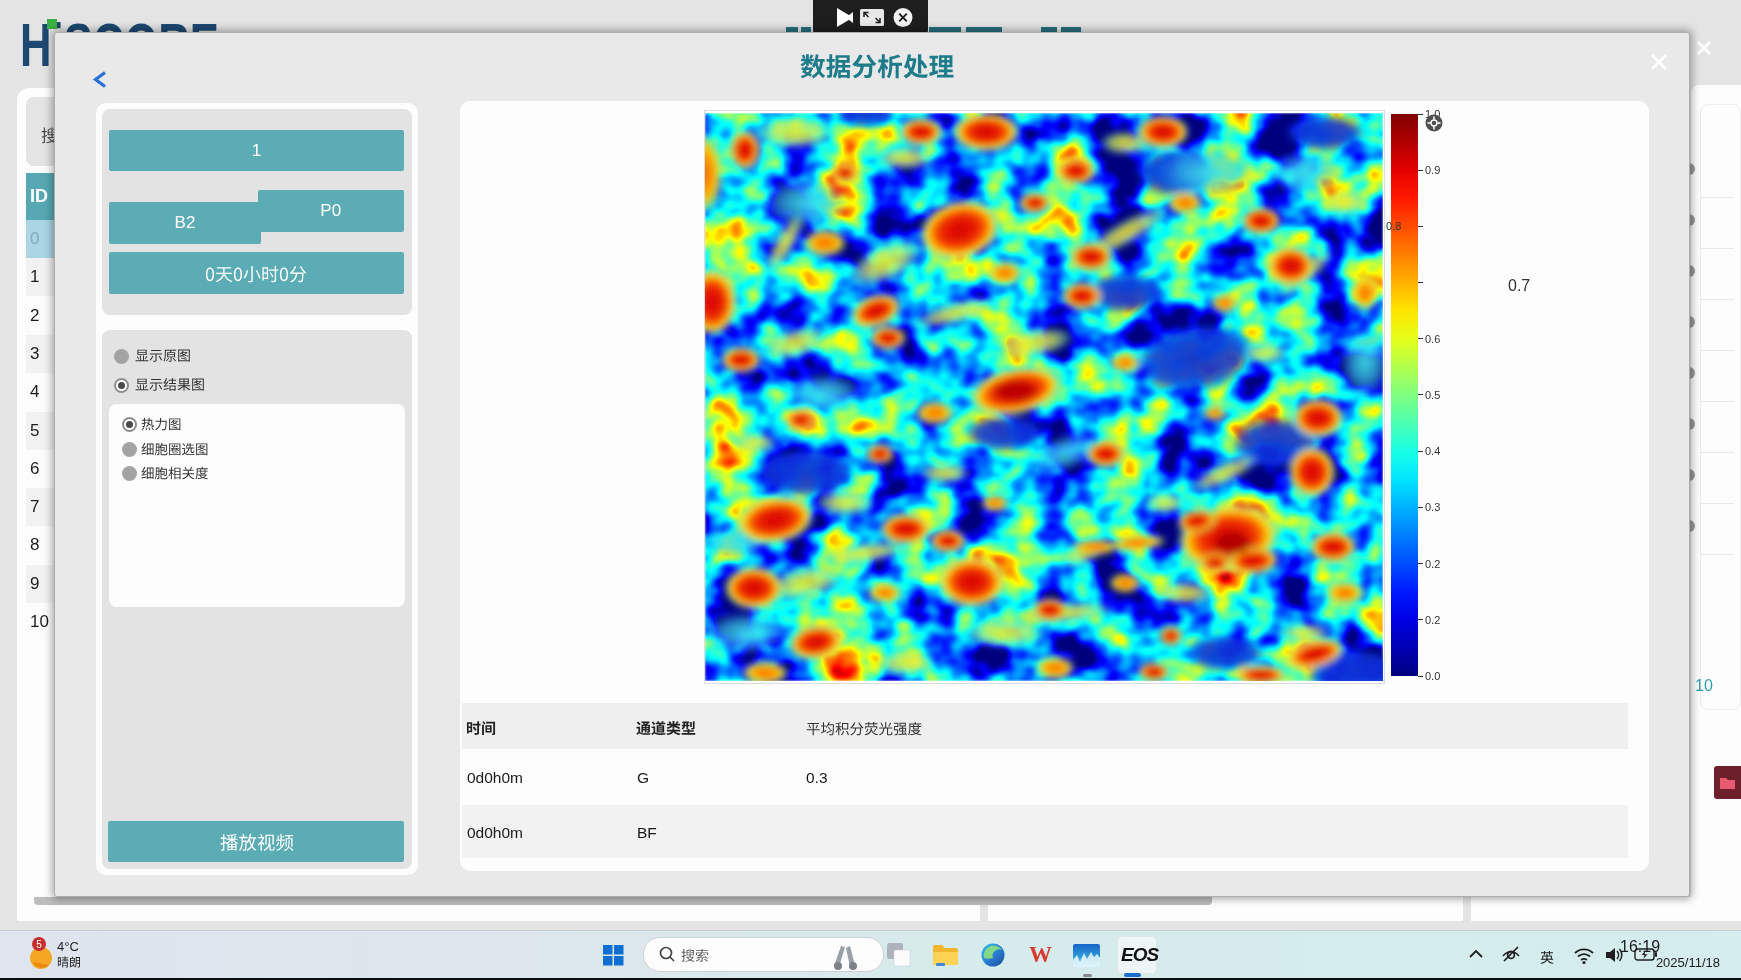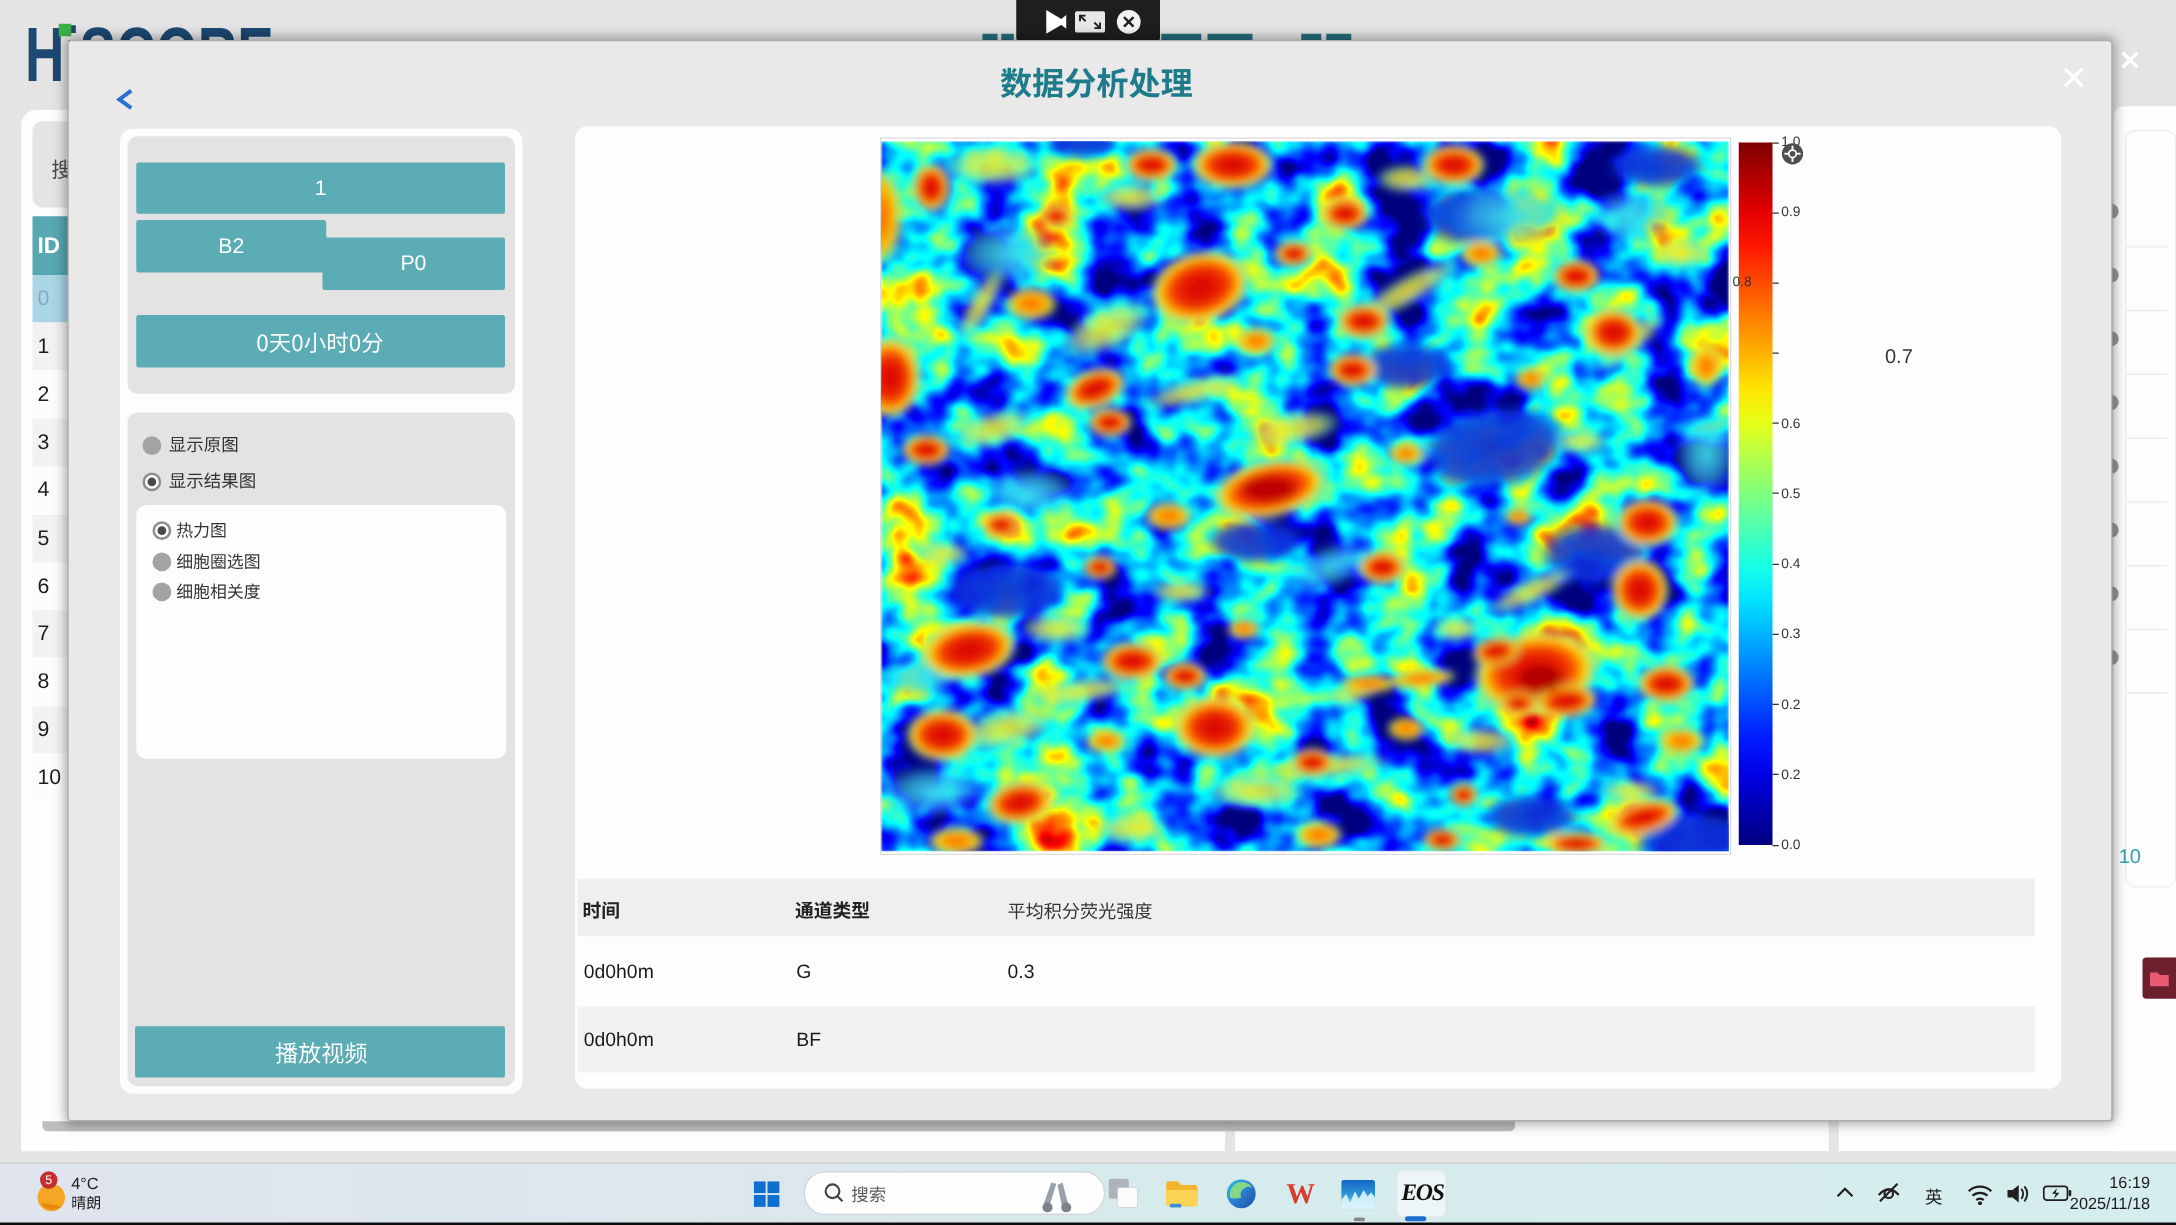--- a/index.html
+++ b/index.html
@@ -77,21 +77,21 @@
 <svg style="position:absolute;left:799.9px;top:48.5px" width="158" height="38" viewBox="0 0 158 38">
     <path transform="translate(0,27.0)" fill="#1d7b8a" d="M10.8968 -21.5366C10.4856 -20.560000000000002 9.766 -19.1465 9.2006 -18.247L11.1538 -17.3732C11.822000000000001 -18.169900000000002 12.644400000000001 -19.3521 13.4925 -20.5086ZM9.6118 -6.1166C9.1492 -5.2171 8.5324 -4.4204 7.8385 -3.7265L5.7311000000000005 -4.7545L6.5021 -6.1166ZM2.056 -3.7779000000000003C3.2382 -3.3153 4.4975000000000005 -2.6985 5.7311000000000005 -2.056C4.2662 -1.1565 2.5443000000000002 -0.4883 0.6682 -0.0771C1.1822 0.4626 1.7733 1.542 2.056 2.2359C4.369 1.5934 6.4507 0.6682 8.1983 -0.6425000000000001C8.9436 -0.1799 9.6118 0.2827 10.1515 0.6939L11.9762 -1.3107C11.462200000000001 -1.6705 10.819700000000001 -2.056 10.1515 -2.4672C11.462200000000001 -3.9578 12.464500000000001 -5.8082 13.107000000000001 -8.0955L11.4365 -8.7123L10.9739 -8.6095H7.7357000000000005L8.1469 -9.6118L5.4227 -10.1001C5.2428 -9.6118 5.0372 -9.1235 4.8059 -8.6095H1.542V-6.1166H3.5209C3.0326 -5.2428 2.5186 -4.4461 2.056 -3.7779000000000003ZM1.7219 -20.4829C2.3387000000000002 -19.4806 2.9555000000000002 -18.1442 3.1354 -17.270400000000002H1.1051V-14.8546H4.9087000000000005C3.7265 -13.5953 2.0817 -12.464500000000001 0.5654 -11.8477C1.1308 -11.282300000000001 1.799 -10.280000000000001 2.1588000000000003 -9.5861C3.4438 -10.3057 4.8059 -11.3594 5.9881 -12.5416V-10.2543H8.8408V-13.0299C9.817400000000001 -12.2589 10.819700000000001 -11.4108 11.3851 -10.8711L13.0042 -13.0042C12.5416 -13.3383 11.1281 -14.1864 9.9459 -14.8546H13.7238V-17.270400000000002H8.8408V-21.845H5.9881V-17.270400000000002H3.341L5.4741 -18.1956C5.2685 -19.1208 4.6003 -20.4315 3.9321 -21.4081ZM15.7284 -21.7679C15.163 -17.1419 14.0065 -12.7472 11.9505 -10.0744C12.5673 -9.637500000000001 13.7238 -8.635200000000001 14.1607 -8.1212C14.649000000000001 -8.815100000000001 15.111600000000001 -9.5861 15.5228 -10.4342C16.0111 -8.481 16.6022 -6.6563 17.3475 -5.0372C16.0111 -2.8784 14.135 -1.2593 11.5393 -0.0771C12.0533 0.514 12.8757 1.799 13.1327 2.4158C15.5485 1.1822 17.4246 -0.3598 18.8638 -2.2873C20.0203 -0.514 21.459500000000002 0.9766 23.2328 2.0817C23.6697 1.3107 24.569200000000002 0.2056 25.2374 -0.3341C23.284200000000002 -1.4135 21.7422 -3.0326 20.5343 -5.0372C21.7679 -7.5815 22.5389 -10.6141 23.0272 -14.2378H24.6463V-17.0905H17.7587C18.0671 -18.4783 18.349800000000002 -19.8918 18.5554 -21.3567ZM20.1488 -14.2378C19.8918 -12.0533 19.5063 -10.1001 18.9152 -8.4039C18.2213 -10.2029 17.7073 -12.1561 17.3475 -14.2378Z M38.164500000000004 -5.9881V2.2873H40.8116V1.542H47.031V2.2616H49.8066V-5.9881H45.1806V-8.4553H50.3977V-11.051H45.1806V-13.3383H49.6781V-20.817H35.5174V-12.927100000000001C35.5174 -8.8922 35.3118 -3.2382 32.7418 0.5654C33.41 0.8995 34.7207 1.8247 35.234700000000004 2.3644C37.2136 -0.5397000000000001 38.0103 -4.7031 38.3187 -8.4553H42.3022V-5.9881ZM38.498599999999996 -18.169900000000002H46.774V-15.9597H38.498599999999996ZM38.498599999999996 -13.3383H42.3022V-11.051H38.472899999999996L38.498599999999996 -12.927100000000001ZM40.8116 -0.8995V-3.4695H47.031V-0.8995ZM29.3494 -21.819300000000002V-16.962H26.6509V-14.135H29.3494V-9.5347L26.2397 -8.7894L26.9336 -5.8339L29.3494 -6.5278V-1.3107C29.3494 -0.9766 29.2466 -0.8738 28.9382 -0.8738C28.6298 -0.8481000000000001 27.7303 -0.8481000000000001 26.7794 -0.8738C27.1649 -0.0771 27.499 1.2079 27.5761 1.9532C29.2466 1.9532 30.3774 1.8504 31.1484 1.3621C31.9451 0.8995 32.1764 0.1285 32.1764 -1.2850000000000001V-7.3245000000000005L34.823499999999996 -8.1212L34.438 -10.8968L32.1764 -10.280000000000001V-14.135H34.7721V-16.962H32.1764V-21.819300000000002Z M69.0816 -21.5623 66.2032 -20.4315C67.56530000000001 -17.6816 69.4414 -14.7775 71.4203 -12.3874H57.7736C59.7011 -14.7261 61.423 -17.5788 62.6309 -20.560000000000002L59.289899999999996 -21.5109C57.850699999999996 -17.630200000000002 55.229299999999995 -14.0065 52.2224 -11.8477C52.9677 -11.308 54.2784 -10.0487 54.8438 -9.4062C55.3835 -9.8431 55.8975 -10.3314 56.4115 -10.8711V-9.354800000000001H60.5492C60.0095 -5.6283 58.6217 -2.2359 52.8649 -0.3598C53.5845 0.3084 54.4583 1.5677 54.8181 2.3644C61.4487 -0.0771 63.1449 -4.4718 63.8131 -9.354800000000001H69.1844C68.9788 -4.112 68.7218 -1.8761 68.18209999999999 -1.3107C67.8994 -1.0537 67.6167 -0.9766 67.1541 -0.9766C66.5116 -0.9766 65.1752 -0.9766 63.7617 -1.1051C64.3014 -0.2313 64.7126 1.0794000000000001 64.764 2.0046C66.2803 2.056 67.7709 2.056 68.6704 1.9275C69.64699999999999 1.8247 70.3666 1.542 71.0091 0.7196C71.9086 -0.3598 72.217 -3.3924000000000003 72.474 -11.051V-11.1281C72.9623 -10.5884 73.4506 -10.1001 73.9132 -9.637500000000001C74.4786 -10.459900000000001 75.6351 -11.6678 76.4061 -12.2589C73.7333 -14.469100000000001 70.6493 -18.2727 69.0816 -21.5623Z M89.33319999999999 -18.9923V-11.3594C89.33319999999999 -7.71 89.1276 -2.7499000000000002 86.7632 0.6939C87.4828 0.9766 88.7935 1.7733 89.33319999999999 2.2359C91.59479999999999 -1.1308 92.16019999999999 -6.3222000000000005 92.26299999999999 -10.2543H95.6297V2.2873H98.68799999999999V-10.2543H102.0033V-13.1584H92.26299999999999V-16.7821C95.14139999999999 -17.3475 98.19969999999999 -18.1185 100.6412 -19.1465L98.0198 -21.5623C95.91239999999999 -20.5343 92.4943 -19.5834 89.33319999999999 -18.9923ZM81.8031 -21.845V-16.525100000000002H78.33359999999999V-13.621H81.469C80.698 -10.537 79.2331 -7.0675 77.61399999999999 -5.0115C78.1023 -4.2405 78.7962 -3.0069 79.07889999999999 -2.1331C80.1069 -3.5209 81.0321 -5.5255 81.8031 -7.71V2.2873H84.7586V-8.738C85.4011 -7.607200000000001 86.0179 -6.4507 86.37769999999999 -5.6283L88.151 -8.0698C87.6884 -8.7637 85.70949999999999 -11.4879 84.7586 -12.6701V-13.621H88.3052V-16.525100000000002H84.7586V-21.845Z M112.9515 -14.931700000000001C112.5917 -12.1304 111.97489999999999 -9.766 111.1011 -7.7614C110.3044 -9.2006 109.6362 -10.9739 109.07079999999999 -13.0813L109.6619 -14.931700000000001ZM107.8372 -21.7936C107.1433 -16.6536 105.6527 -11.565 103.7509 -8.995000000000001C104.5733 -8.5838 105.7041 -7.787100000000001 106.2695 -7.2731C106.7064 -7.8642 107.1176 -8.5324 107.5031 -9.3034C108.0685 -7.5815 108.7367 -6.1166 109.482 -4.883C107.94 -2.6471 105.9097 -1.0794000000000001 103.3911 0.0257C104.1621 0.4883 105.44709999999999 1.7219 105.9611 2.4415C108.1456 1.3878 109.996 -0.1285 111.538 -2.1588000000000003C114.5449 0.9766 118.3999 1.799 122.6404 1.799H126.8295C127.0094 0.8995 127.5234 -0.6939 128.0374 -1.4649C126.8038 -1.4392 123.8226 -1.4392 122.7946 -1.4392C119.22229999999999 -1.4392 115.8556 -2.1074 113.2085 -4.8573C114.85329999999999 -8.0184 115.9327 -12.1304 116.42099999999999 -17.3475L114.3393 -17.8615L113.7739 -17.7587H110.4072C110.6642 -18.8638 110.8955 -19.994600000000002 111.1011 -21.1254ZM117.963 -21.845V-2.5957H121.2526V-12.2332C122.589 -10.4342 123.8997 -8.5324 124.5679 -7.1703L127.3435 -8.8665C126.2384 -10.794 123.874 -13.749500000000001 122.075 -15.8826L121.2526 -15.42V-21.845Z M141.7098 -13.5439H144.3569V-11.3594H141.7098ZM146.9526 -13.5439H149.4712V-11.3594H146.9526ZM141.7098 -18.1442H144.3569V-15.9854H141.7098ZM146.9526 -18.1442H149.4712V-15.9854H146.9526ZM136.9553 -1.3107V1.4906000000000001H153.5575V-1.3107H147.2353V-3.7522H152.6837V-6.5278H147.2353V-8.738H152.4267V-20.739900000000002H138.9085V-8.738H144.0742V-6.5278H138.7543V-3.7522H144.0742V-1.3107ZM129.1168 -3.1868 129.8107 -0.0514C132.2779 -0.8481000000000001 135.3876 -1.8761 138.2403 -2.8527L137.7006 -5.7825L135.2077 -4.9858V-10.1258H137.5207V-12.9528H135.2077V-17.5017H137.9576V-20.354400000000002H129.4252V-17.5017H132.2522V-12.9528H129.6565V-10.1258H132.2522V-4.0863000000000005Z"></path>
   </svg>
 <svg class="abs" style="left:1650px;top:53px" width="18" height="18">
     <path d="M2 2 L16 16 M16 2 L2 16" stroke="#fff" stroke-width="2.6"></path>
   </svg>
 <div class="abs" style="left:96px;top:103px;width:322px;height:772px;background:#fdfdfd;border-radius:10px"></div>
 <div class="abs" style="left:102px;top:109px;width:310px;height:206px;background:#e3e3e3;border-radius:8px"></div>
 <div class="abs" style="left:102px;top:330px;width:310px;height:539px;background:#e3e3e3;border-radius:8px"></div>
 <div style="background:#5cacb6;color:#fff;text-align:center;position:absolute;left:109px;top:130px;width:295px;height:41px;font-size:17px;line-height:41px;border-radius:2px">1</div>
-<div style="background:#5cacb6;color:#fff;text-align:center;position:absolute;left:109px;top:176px;width:152px;height:42px;font-size:17px;line-height:42px;border-radius:2px">B2</div>
+<div style="background:#5cacb6;color:#fff;text-align:center;position:absolute;left:109px;top:202px;width:152px;height:42px;font-size:17px;line-height:42px;border-radius:2px">B2</div>
 <div style="background:#5cacb6;color:#fff;text-align:center;position:absolute;left:257.5px;top:190px;width:146.5px;height:42px;font-size:17px;line-height:42px;border-radius:2px">P0</div>
 <div style="background:#5cacb6;color:#fff;text-align:center;position:absolute;left:109px;top:252px;width:295px;height:42px;border-radius:2px"></div>
 <svg style="position:absolute;left:205.0px;top:261.6px" width="105" height="27" viewBox="0 0 105 27">
     <path transform="translate(0,18.9)" fill="#ffffff" d="M5.004 0.23399999999999999C7.505999999999999 0.23399999999999999 9.107999999999999 -2.034 9.107999999999999 -6.6419999999999995C9.107999999999999 -11.213999999999999 7.505999999999999 -13.427999999999999 5.004 -13.427999999999999C2.484 -13.427999999999999 0.8999999999999999 -11.213999999999999 0.8999999999999999 -6.6419999999999995C0.8999999999999999 -2.034 2.484 0.23399999999999999 5.004 0.23399999999999999ZM5.004 -1.0979999999999999C3.51 -1.0979999999999999 2.484 -2.772 2.484 -6.6419999999999995C2.484 -10.494 3.51 -12.132 5.004 -12.132C6.497999999999999 -12.132 7.523999999999999 -10.494 7.523999999999999 -6.6419999999999995C7.523999999999999 -2.772 6.497999999999999 -1.0979999999999999 5.004 -1.0979999999999999Z M11.177999999999999 -8.19V-6.821999999999999H17.802C17.153999999999996 -4.284 15.389999999999997 -1.6199999999999999 10.745999999999999 0.26999999999999996C11.033999999999999 0.5399999999999999 11.447999999999999 1.0799999999999998 11.627999999999998 1.404C16.217999999999996 -0.486 18.18 -3.15 19.007999999999996 -5.813999999999999C20.465999999999998 -2.286 22.86 0.19799999999999998 26.459999999999997 1.386C26.657999999999998 1.008 27.071999999999996 0.46799999999999997 27.377999999999997 0.18C23.723999999999997 -0.8819999999999999 21.24 -3.4019999999999997 19.979999999999997 -6.821999999999999H26.855999999999998V-8.19H19.494C19.565999999999995 -8.892 19.583999999999996 -9.575999999999999 19.583999999999996 -10.223999999999998V-12.366H26.081999999999997V-13.733999999999998H11.825999999999999V-12.366H18.162V-10.223999999999998C18.162 -9.575999999999999 18.144 -8.892 18.054 -8.19Z M32.994 0.23399999999999999C35.495999999999995 0.23399999999999999 37.098 -2.034 37.098 -6.6419999999999995C37.098 -11.213999999999999 35.495999999999995 -13.427999999999999 32.994 -13.427999999999999C30.473999999999997 -13.427999999999999 28.889999999999997 -11.213999999999999 28.889999999999997 -6.6419999999999995C28.889999999999997 -2.034 30.473999999999997 0.23399999999999999 32.994 0.23399999999999999ZM32.994 -1.0979999999999999C31.5 -1.0979999999999999 30.473999999999997 -2.772 30.473999999999997 -6.6419999999999995C30.473999999999997 -10.494 31.5 -12.132 32.994 -12.132C34.488 -12.132 35.513999999999996 -10.494 35.513999999999996 -6.6419999999999995C35.513999999999996 -2.772 34.488 -1.0979999999999999 32.994 -1.0979999999999999Z M46.331999999999994 -14.867999999999999V-0.43199999999999994C46.331999999999994 -0.072 46.187999999999995 0.036 45.827999999999996 0.05399999999999999C45.449999999999996 0.072 44.153999999999996 0.09 42.839999999999996 0.036C43.056 0.414 43.30799999999999 1.0619999999999998 43.397999999999996 1.44C45.089999999999996 1.458 46.205999999999996 1.422 46.872 1.188C47.519999999999996 0.972 47.78999999999999 0.5579999999999999 47.78999999999999 -0.43199999999999994V-14.867999999999999ZM50.669999999999995 -10.277999999999999C52.217999999999996 -7.685999999999999 53.675999999999995 -4.319999999999999 54.089999999999996 -2.178L55.547999999999995 -2.772C55.08 -4.9319999999999995 53.55 -8.244 51.965999999999994 -10.764ZM41.616 -10.638C41.166 -8.225999999999999 40.157999999999994 -5.111999999999999 38.556 -3.2039999999999997C38.934 -3.042 39.528 -2.718 39.833999999999996 -2.484C41.471999999999994 -4.481999999999999 42.534 -7.739999999999999 43.128 -10.386Z M64.512 -8.136C65.466 -6.749999999999999 66.69 -4.842 67.26599999999999 -3.7439999999999998L68.454 -4.428C67.842 -5.526 66.6 -7.361999999999999 65.628 -8.729999999999999ZM61.812 -7.236V-3.1319999999999997H58.733999999999995V-7.236ZM61.812 -8.442H58.733999999999995V-12.383999999999999H61.812ZM57.437999999999995 -13.607999999999999V-0.44999999999999996H58.733999999999995V-1.908H63.071999999999996V-13.607999999999999ZM69.732 -15.03V-11.52H63.9V-10.187999999999999H69.732V-0.594C69.732 -0.23399999999999999 69.588 -0.10799999999999998 69.228 -0.10799999999999998C68.832 -0.072 67.5 -0.072 66.096 -0.126C66.294 0.26999999999999996 66.50999999999999 0.8819999999999999 66.6 1.26C68.39999999999999 1.26 69.55199999999999 1.242 70.19999999999999 1.008C70.848 0.7919999999999999 71.1 0.39599999999999996 71.1 -0.594V-10.187999999999999H73.29599999999999V-11.52H71.1V-15.03Z M78.984 0.23399999999999999C81.48599999999999 0.23399999999999999 83.088 -2.034 83.088 -6.6419999999999995C83.088 -11.213999999999999 81.48599999999999 -13.427999999999999 78.984 -13.427999999999999C76.46399999999998 -13.427999999999999 74.88 -11.213999999999999 74.88 -6.6419999999999995C74.88 -2.034 76.46399999999998 0.23399999999999999 78.984 0.23399999999999999ZM78.984 -1.0979999999999999C77.49 -1.0979999999999999 76.46399999999998 -2.772 76.46399999999998 -6.6419999999999995C76.46399999999998 -10.494 77.49 -12.132 78.984 -12.132C80.478 -12.132 81.50399999999999 -10.494 81.50399999999999 -6.6419999999999995C81.50399999999999 -2.772 80.478 -1.0979999999999999 78.984 -1.0979999999999999Z M96.08399999999999 -14.796 94.84199999999998 -14.291999999999998C96.11999999999998 -11.627999999999998 98.27999999999999 -8.693999999999999 100.16999999999999 -7.074C100.43999999999998 -7.433999999999999 100.92599999999999 -7.938 101.26799999999999 -8.208C99.39599999999999 -9.612 97.19999999999999 -12.366 96.08399999999999 -14.796ZM89.80199999999998 -14.759999999999998C88.75799999999998 -12.005999999999998 86.92199999999998 -9.504 84.76199999999999 -7.9559999999999995C85.08599999999998 -7.704 85.67999999999998 -7.1819999999999995 85.91399999999999 -6.911999999999999C86.39999999999998 -7.308 86.86799999999998 -7.739999999999999 87.33599999999998 -8.225999999999999V-6.983999999999999H90.80999999999999C90.39599999999999 -3.9239999999999995 89.40599999999998 -1.0619999999999998 85.13999999999999 0.34199999999999997C85.44599999999998 0.63 85.80599999999998 1.152 85.96799999999999 1.494C90.55799999999998 -0.16199999999999998 91.74599999999998 -3.42 92.23199999999999 -6.983999999999999H97.12799999999999C96.92999999999998 -2.484 96.65999999999998 -0.72 96.20999999999998 -0.252C96.02999999999999 -0.072 95.81399999999998 -0.036 95.43599999999998 -0.036C95.02199999999999 -0.036 93.90599999999998 -0.036 92.73599999999999 -0.144C92.98799999999999 0.23399999999999999 93.14999999999998 0.8099999999999999 93.18599999999998 1.206C94.31999999999998 1.2779999999999998 95.41799999999998 1.2959999999999998 96.02999999999999 1.242C96.64199999999998 1.188 97.05599999999998 1.0619999999999998 97.43399999999998 0.612C98.06399999999998 -0.09 98.29799999999999 -2.142 98.56799999999998 -7.667999999999999C98.58599999999998 -7.847999999999999 98.58599999999998 -8.315999999999999 98.58599999999998 -8.315999999999999H87.42599999999999C88.95599999999999 -9.953999999999999 90.30599999999998 -12.059999999999999 91.24199999999999 -14.363999999999999Z"></path>
   </svg>
 <div class="abs" style="left:113.5px;top:348.5px;width:15px;height:15px;border-radius:50%;background:#a3a3a3"></div>
 <svg style="position:absolute;left:135px;top:346.3px;" width="60" height="21" viewBox="0 0 60 21">
     <path transform="translate(0,14.7)" fill="#333333" d="M3.416 -7.98H10.598V-6.524H3.416ZM3.416 -10.234H10.598V-8.792H3.416ZM2.394 -11.074V-5.67H11.662V-11.074ZM11.48 -4.62C11.018 -3.724 10.178 -2.52 9.548 -1.764L10.36 -1.358C11.004 -2.114 11.788 -3.22 12.39 -4.2ZM1.736 -4.158C2.31 -3.262 2.982 -2.0300000000000002 3.3040000000000003 -1.302L4.158 -1.722C3.85 -2.436 3.136 -3.64 2.562 -4.508ZM7.994 -5.11V-0.546H5.922V-5.11H4.928V-0.546H0.56V0.462H13.44V-0.546H9.002V-5.11Z M17.276 -4.914C16.674 -3.332 15.638 -1.778 14.49 -0.784C14.756 -0.644 15.232 -0.336 15.456 -0.154C16.562 -1.232 17.668 -2.898 18.354 -4.62ZM23.576 -4.48C24.584 -3.136 25.648 -1.316 26.026 -0.14L27.076 -0.616C26.656 -1.806 25.564 -3.5700000000000003 24.542 -4.886ZM16.086 -10.724V-9.688H25.942V-10.724ZM14.84 -7.322V-6.2860000000000005H20.454V-0.266C20.454 -0.042 20.37 0.014 20.118000000000002 0.028C19.852 0.042 18.928 0.042 17.976 0.0C18.144 0.322 18.312 0.784 18.354 1.106C19.6 1.106 20.426000000000002 1.092 20.916 0.924C21.42 0.742 21.588 0.434 21.588 -0.252V-6.2860000000000005H27.174V-7.322Z M33.166 -5.628H39.032V-4.312H33.166ZM33.166 -7.728H39.032V-6.426H33.166ZM37.786 -2.31C38.626 -1.4000000000000001 39.732 -0.154 40.264 0.588L41.16 0.056C40.586 -0.672 39.452 -1.8900000000000001 38.612 -2.758ZM33.194 -2.786C32.564 -1.848 31.64 -0.784 30.8 -0.056C31.066 0.084 31.5 0.364 31.696 0.518C32.480000000000004 -0.23800000000000002 33.46 -1.428 34.188 -2.45ZM29.834 -10.99V-7.014C29.834 -4.8580000000000005 29.722 -1.848 28.49 0.294C28.742 0.392 29.19 0.672 29.386 0.84C30.688 -1.414 30.87 -4.732 30.87 -7.014V-10.01H41.202V-10.99ZM35.42 -9.856C35.308 -9.492 35.098 -8.988 34.888 -8.554H32.13V-3.472H35.574V-0.056C35.574 0.112 35.518 0.182 35.294 0.182C35.084 0.196 34.37 0.196 33.544 0.168C33.67 0.448 33.824 0.8260000000000001 33.866 1.106C34.944 1.106 35.63 1.106 36.064 0.9520000000000001C36.47 0.798 36.596000000000004 0.504 36.596000000000004 -0.042V-3.472H40.096000000000004V-8.554H36.022C36.232 -8.904 36.442 -9.296 36.638 -9.674Z M47.25 -3.906C48.37 -3.668 49.798 -3.178 50.582 -2.786L51.016 -3.5C50.232 -3.864 48.818 -4.3260000000000005 47.698 -4.55ZM45.85 -2.128C47.782 -1.8900000000000001 50.204 -1.33 51.548 -0.854L52.01 -1.6380000000000001C50.652 -2.086 48.230000000000004 -2.632 46.34 -2.842ZM43.176 -11.144V1.12H44.184V0.532H53.788V1.12H54.838V-11.144ZM44.184 -0.406V-10.192H53.788V-0.406ZM47.796 -9.912C47.096000000000004 -8.764 45.892 -7.672000000000001 44.688 -6.958C44.912 -6.8180000000000005 45.276 -6.496 45.43 -6.328C45.85 -6.6080000000000005 46.284 -6.944 46.718 -7.322C47.138 -6.8740000000000006 47.656 -6.454 48.216 -6.0760000000000005C47.025999999999996 -5.516 45.682 -5.096 44.436 -4.844C44.618 -4.648 44.842 -4.242 44.94 -3.99C46.312 -4.312 47.782 -4.83 49.112 -5.5440000000000005C50.274 -4.914 51.604 -4.438 52.934 -4.144C53.06 -4.396 53.326 -4.76 53.522 -4.942C52.29 -5.166 51.058 -5.5440000000000005 49.966 -6.048C51.016 -6.734 51.897999999999996 -7.532 52.486000000000004 -8.484L51.884 -8.834L51.730000000000004 -8.792H48.104C48.314 -9.058 48.51 -9.324 48.678 -9.604000000000001ZM47.292 -7.882000000000001 47.39 -7.98H51.016C50.512 -7.434 49.84 -6.944 49.084 -6.51C48.37 -6.916 47.754 -7.378 47.292 -7.882000000000001Z"></path>
   </svg>
 <div class="abs" style="left:113.5px;top:377.5px;width:15px;height:15px;border-radius:50%;border:2px solid #8d8d8d;background:#fff"></div>
@@ -387,21 +387,21 @@
         <stop offset="0.55" stop-color="#2e9ad8"></stop>
         <stop offset="1" stop-color="#bfe8f7"></stop>
       </linearGradient>
     </defs>
 <rect x="0" y="0" width="27" height="23" rx="2" fill="url(#scg)"></rect>
 <path d="M0 16 l4-5 3 7 4-9 3 6 4-7 3 5 3-3 3 4 v9 h-27 z" fill="#dff4fc" opacity="0.9"></path>
 <rect x="10" y="30" width="8" height="3" rx="1.5" fill="#8b9097"></rect>
 </svg>
 <div class="abs" style="left:1083px;top:974px;width:9px;height:3px;border-radius:1.5px;background:#84898f"></div>
 <div class="abs" style="left:1117px;top:936px;width:40px;height:38px;background:#eef5f6;border:1px solid #e0e8ea;border-radius:5px"></div>
-<div class="abs" style="left:1121px;top:944px;font-size:19px;font-weight:bold;color:#111;font-family:Liberation Serif, serif;font-style:italic;letter-spacing:-1px">EOS</div>
+<div class="abs" style="left:1121px;top:944px;font-size:19px;font-weight:bold;color:#111;font-family:Liberation Sans, sans-serif;font-style:italic;letter-spacing:-1px">EOS</div>
 <div class="abs" style="left:1124px;top:973px;width:17px;height:3.5px;background:#1f6fd0;border-radius:2px"></div>
 <svg class="abs" style="left:1468px;top:948px" width="16" height="12">
     <path d="M2 9 L8 3 L14 9" stroke="#1f1f1f" stroke-width="1.8" fill="none"></path>
   </svg>
 <svg class="abs" style="left:1500px;top:944px" width="22" height="20">
 <path d="M3 12 q8-9 16 0" fill="none" stroke="#1f1f1f" stroke-width="1.7"></path>
 <circle cx="11" cy="11" r="3.4" fill="none" stroke="#1f1f1f" stroke-width="1.7"></circle>
 <path d="M4 17 L18 3" stroke="#1f1f1f" stroke-width="1.7"></path>
 </svg>
 <svg style="position:absolute;left:1540px;top:948.3px;" width="18" height="21" viewBox="0 0 18 21">
@@ -415,14 +415,14 @@
 </svg>
 <svg class="abs" style="left:1604px;top:946px" width="22" height="18">
 <path d="M2 6 h4 l5-4 v14 l-5-4 h-4 z" fill="#1f1f1f"></path>
 <path d="M13 5 a6 6 0 0 1 0 8 M15.5 3 a9 9 0 0 1 0 12" fill="none" stroke="#1f1f1f" stroke-width="1.5"></path>
 </svg>
 <svg class="abs" style="left:1634px;top:948px" width="24" height="14">
 <rect x="1" y="1" width="19" height="11" rx="2.5" fill="none" stroke="#1f1f1f" stroke-width="1.4"></rect>
 <rect x="21" y="4" width="2" height="5" rx="1" fill="#1f1f1f"></rect>
 <path d="M11.6 2.5 l-4 4.5 h3 l-1.4 4 4.4-4.8 h-3z" fill="#1f1f1f"></path>
 </svg>
-<div class="abs" style="left:1620px;top:938px;width:100px;text-align:right;font-size:13px;color:#1b1b1b">16:19</div>
+<div class="abs" style="left:1620px;top:938px;width:100px;font-size:16px;color:#1b1b1b">16:19</div>
 <div class="abs" style="left:1620px;top:955px;width:100px;text-align:right;font-size:13px;color:#1b1b1b">2025/11/18</div>
 <div class="abs" style="left:0;top:977.5px;width:1741px;height:2.5px;background:#0c0c0c"></div>
 </body></html>

